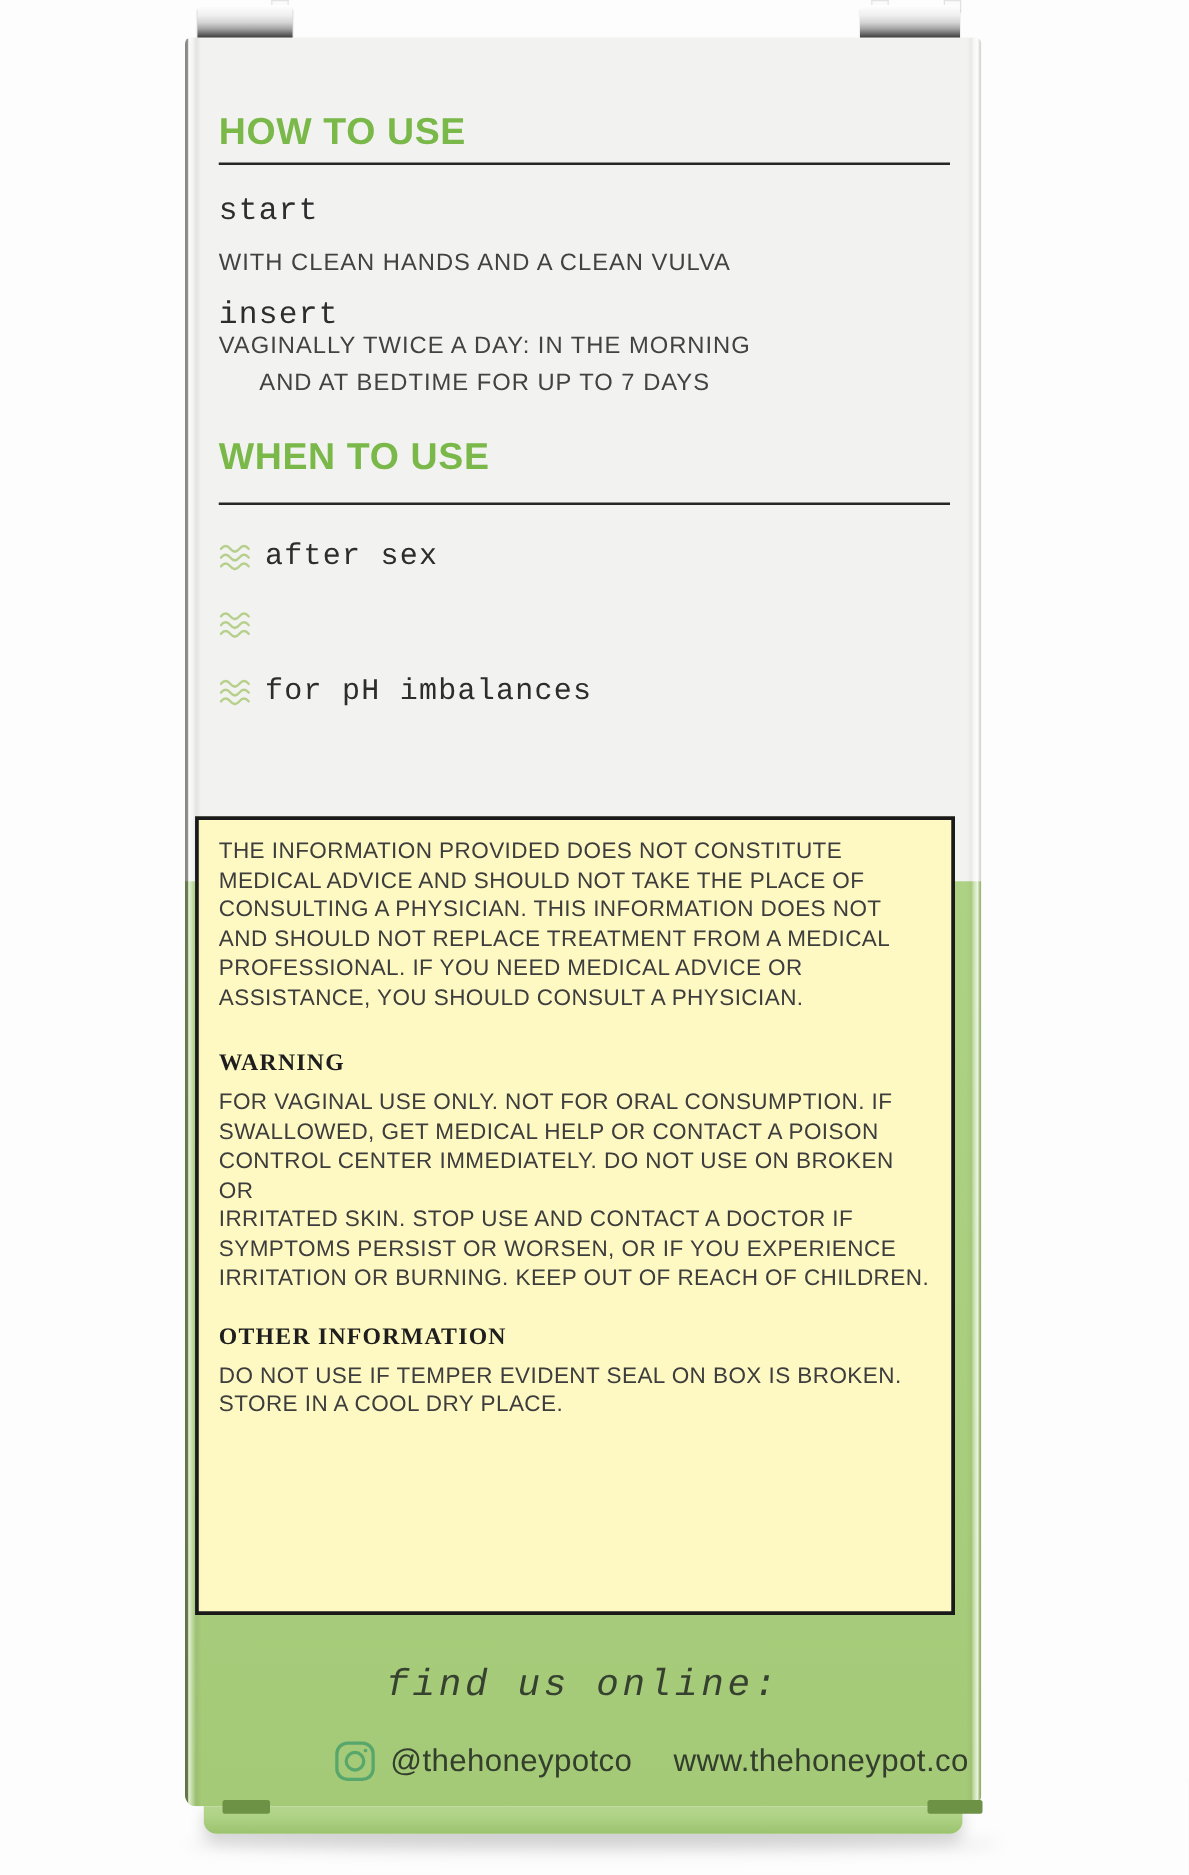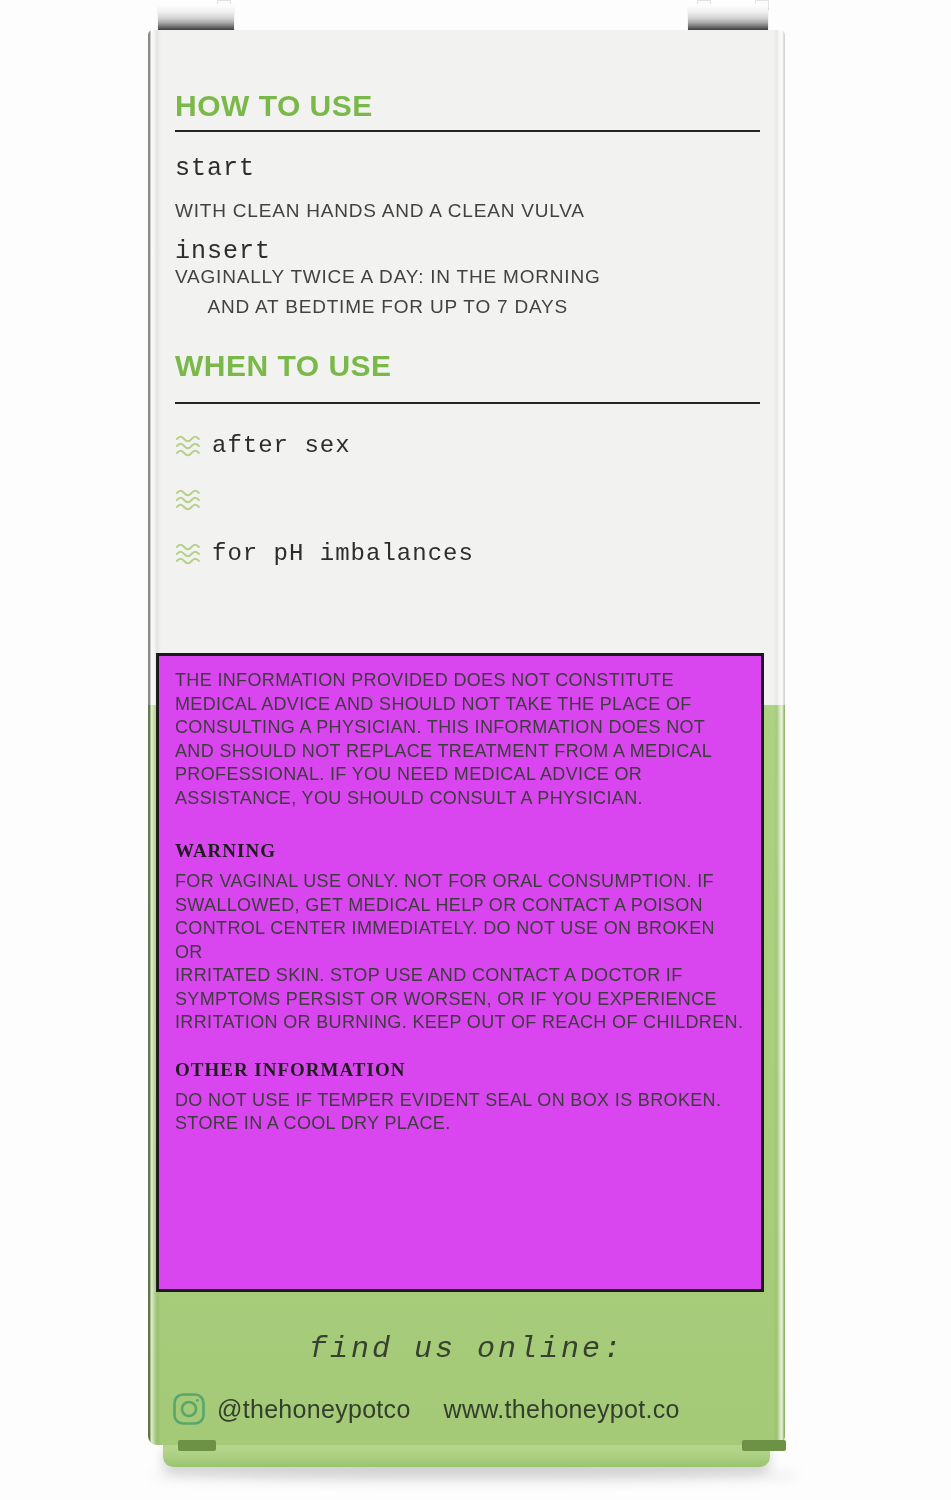--- a/index.html
+++ b/index.html
@@ -72,42 +72,42 @@
   .d-insert { top:232px;text-align:center; }
 
   .when-list { position:absolute; left:27px; top:400px; }
   .when-item { display:flex; align-items:center; margin-bottom:23px; height:31px; }
   .wave-icon { width:28px; height:24px; margin-right:9px; flex:0 0 auto; }
   .when-text { font-size:24px; color:#2d2d2d; letter-spacing:1px; }
 
   
   .panel {
     position:absolute; left:8px; top:623px; width:608px; height:639px; z-index:8;
-    box-sizing:border-box; border:3px solid #1a1a1a; background:#d946ef;
+    box-sizing:border-box; border:3px solid #1a1a1a; background:#fef9c3;
     padding:13px 16px 0 16px;
   }
   .panel p {
     margin:0 0 30px; font-size:18px; line-height:23.5px; letter-spacing:.35px;
     color:#3d3d3d; white-space:pre-line;
   }
   .panel p.tight { margin-bottom:24px; }
   .panel p.note  { margin-bottom:18px; }
   .panel h3 {
     margin:0 0 8px; font-size:19px; font-weight:bold; letter-spacing:1px; color:#1e1e1e;font-family:Liberation Serif, serif;
   }
   .panel h3.warn { margin-top:0; }
 
   
   .find-us {
     position:absolute; top:1302px; left:0; width:100%; text-align:center; margin:0;
     font-style:italic; font-weight:normal; font-size:30px; letter-spacing:3px; color:#36412f;
   }
   .social {
     position:absolute; top:1362px; left:24px; right:10px;
-    display:flex; align-items:center;
+    display:flex; align-items:center;justify-content:flex-end;
   }
   .ig-icon { width:34px; height:34px; margin-right:11px; flex:0 0 auto; }
   .handle, .website { font-size:25px; color:#333e2d; letter-spacing:.3px; }
   .website { margin-left:33px; }
 
   
   .flap {
     position:absolute; left:163px; top:1443px; width:607px; height:24px; z-index:1;
     background:linear-gradient(180deg,#b7d690 0%,#aed285 45%,#9bc36e 100%);
     border-radius:2px 2px 10px 10px;

